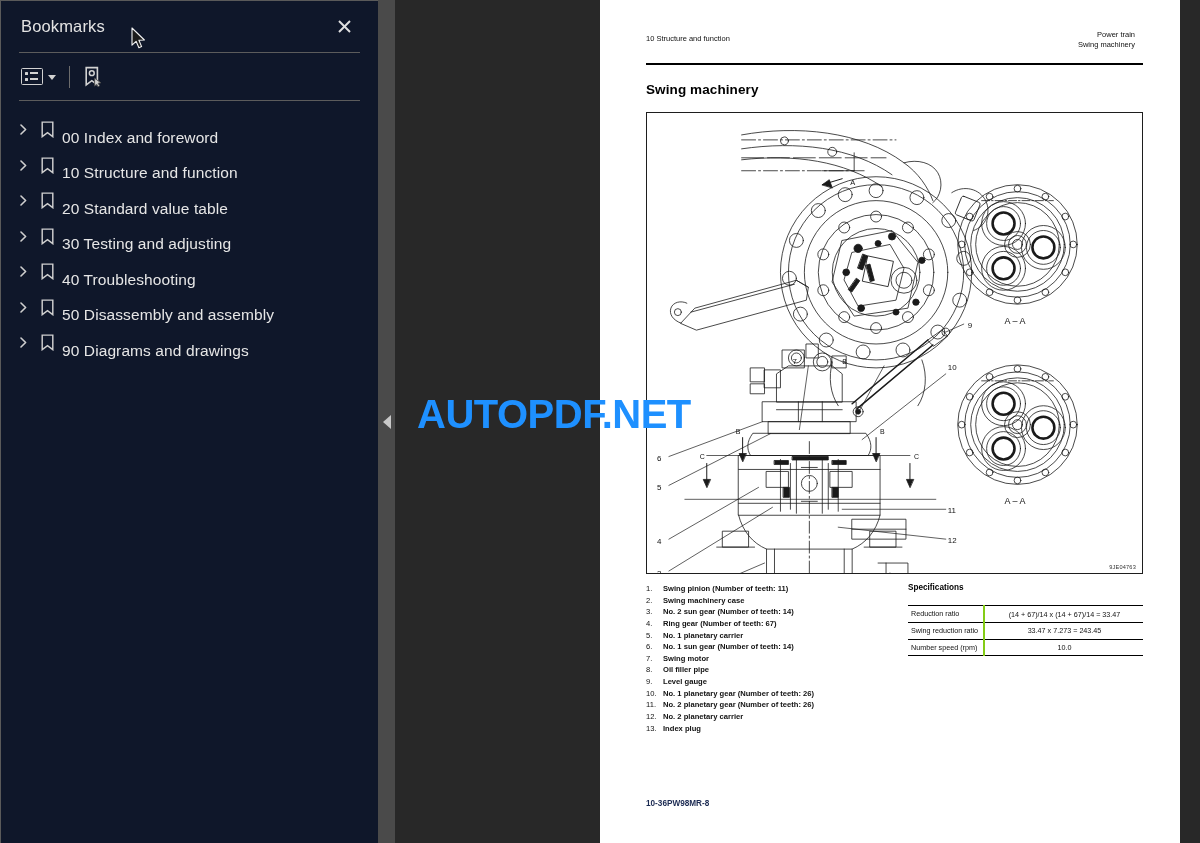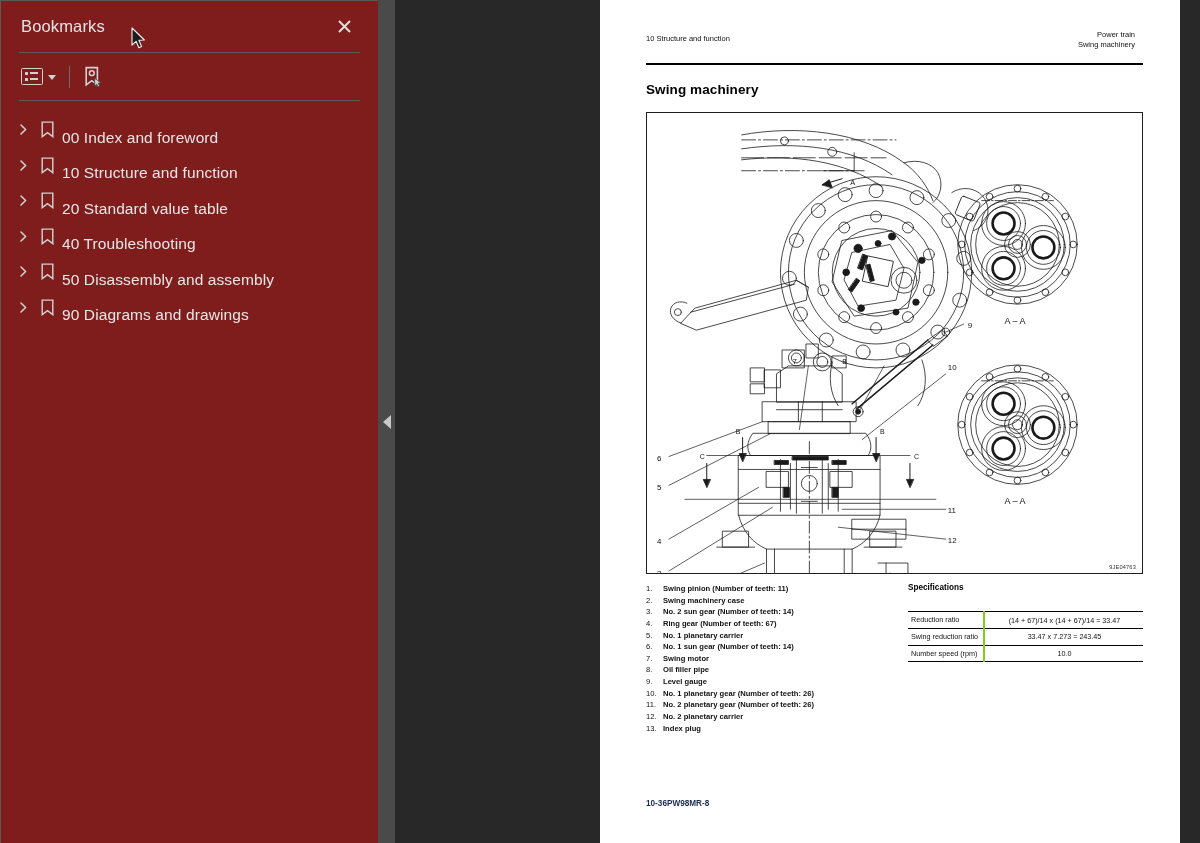--- a/index.html
+++ b/index.html
@@ -9,21 +9,21 @@
     overflow: hidden;
     background: #282828;
     font-family: "Liberation Sans", sans-serif;
   }
   #app { position: relative; width: 1200px; height: 843px; }
 
   
   #sidebar {
     position: absolute; left: 0; top: 0;
     width: 378px; height: 843px;
-    background: #7f1d1d;
+    background: #0f172a;
     border-top: 1px solid #5a5a5a;
     border-left: 1px solid #5a5a5a;
   }
   #sidebar-header {
     position: relative;
     height: 51px;
     display: flex; align-items: center;
   }
   #bookmarks-title {
     margin-left: 20px;
@@ -171,21 +171,21 @@
   .part-row {
     display: flex; font-size: 7.6px; color: #111;
     line-height: 1.53;
   }
   .part-num { width: 17px; flex: none; }
   .part-txt { flex: 1; font-weight: bold; }
 
   #specs { flex: 1; padding-left: 10px; }
   #spec-title {
     font-size: 8.2px; font-weight: bold; color: #000;
-    margin-bottom: 19px;
+    margin-bottom: 13px;
   }
   table.spec {
     width: 100%; border-collapse: collapse;
     font-size: 7.2px; color: #111;
   }
   table.spec td {
     border-top: 1px solid #000; border-bottom: 1px solid #000;
     padding: 3px 2px 3px 3px;
     vertical-align: middle;
   }
@@ -293,20 +293,33 @@
           <svg width="7" height="11" viewBox="0 0 7 11">
               <polyline points="1,1 5.6,5.5 1,10" fill="none" stroke="#cfcfcf" stroke-width="1.6" stroke-linecap="round" stroke-linejoin="round"></polyline>
             </svg>
         </span>
         <span class="bm-ico">
           <svg width="13" height="17" viewBox="0 0 13 17">
               <path d="M1.2 1.1 h10.6 v14.6 l-5.3 -4.0 l-5.3 4.0 z" fill="none" stroke="#cfcfcf" stroke-width="1.45"></path>
             </svg>
         </span>
         <span class="bm-label">20 Standard value table</span>
+      </div>
+      <div class="bm-row">
+        <span class="chev">
+          <svg width="7" height="11" viewBox="0 0 7 11">
+              <polyline points="1,1 5.6,5.5 1,10" fill="none" stroke="#cfcfcf" stroke-width="1.6" stroke-linecap="round" stroke-linejoin="round"></polyline>
+            </svg>
+        </span>
+        <span class="bm-ico">
+          <svg width="13" height="17" viewBox="0 0 13 17">
+              <path d="M1.2 1.1 h10.6 v14.6 l-5.3 -4.0 l-5.3 4.0 z" fill="none" stroke="#cfcfcf" stroke-width="1.45"></path>
+            </svg>
+        </span>
+        <span class="bm-label">30 Testing and adjusting</span>
       </div>
       <div class="bm-row">
         <span class="chev">
           <svg width="7" height="11" viewBox="0 0 7 11">
               <polyline points="1,1 5.6,5.5 1,10" fill="none" stroke="#cfcfcf" stroke-width="1.6" stroke-linecap="round" stroke-linejoin="round"></polyline>
             </svg>
         </span>
         <span class="bm-ico">
           <svg width="13" height="17" viewBox="0 0 13 17">
               <path d="M1.2 1.1 h10.6 v14.6 l-5.3 -4.0 l-5.3 4.0 z" fill="none" stroke="#cfcfcf" stroke-width="1.45"></path>
@@ -726,20 +739,21 @@
 
       <div id="footer">
         <span>10-36</span>
         <span>PW98MR-8</span>
       </div>
     </div>
   </div>
 
   <div id="right-edge"></div>
 
+  <div id="watermark">AUTOPDF.NET</div>
 
   <div id="cursor">
     <svg width="16" height="23" viewBox="0 0 16 23" aria-hidden="true">
       <path d="M1 1 L1 18.2 L5.1 14.3 L7.9 20.8 L10.6 19.6 L7.9 13.3 L13.4 13.0 Z" fill="#1c1c1c" stroke="#f2f2f2" stroke-width="1.1" stroke-linejoin="round"></path>
     </svg>
   </div>
 
 </div>
 
 </body></html>

